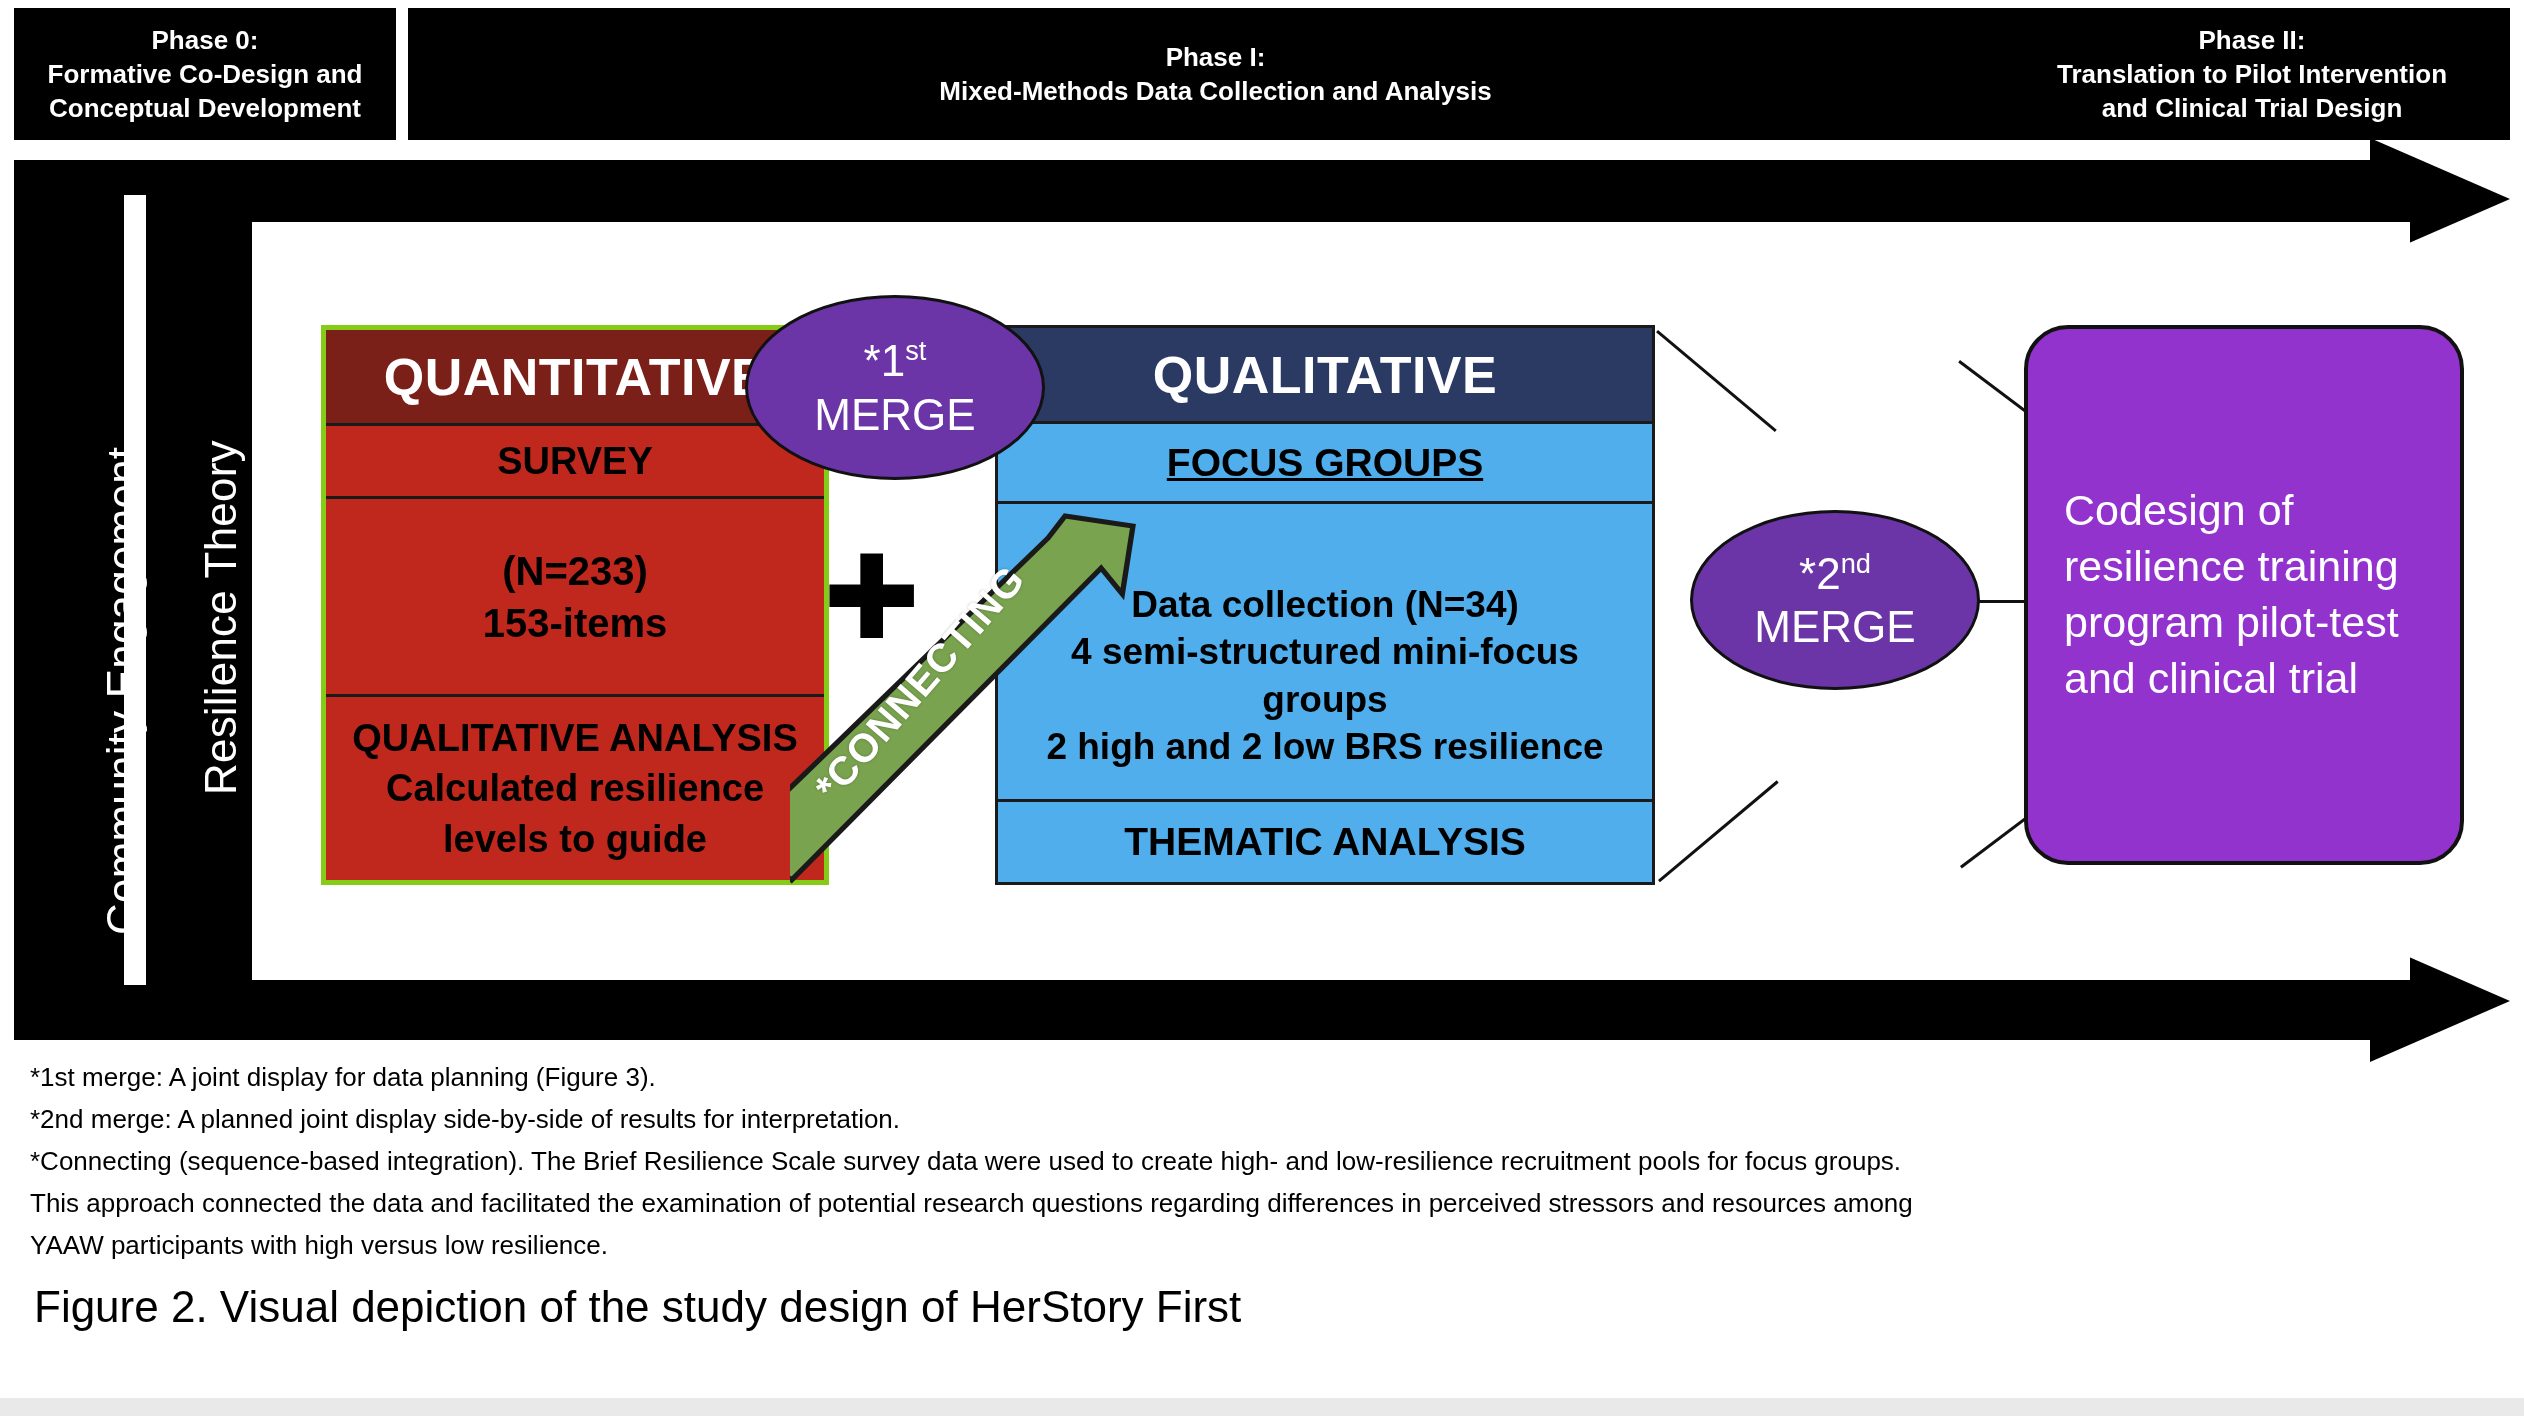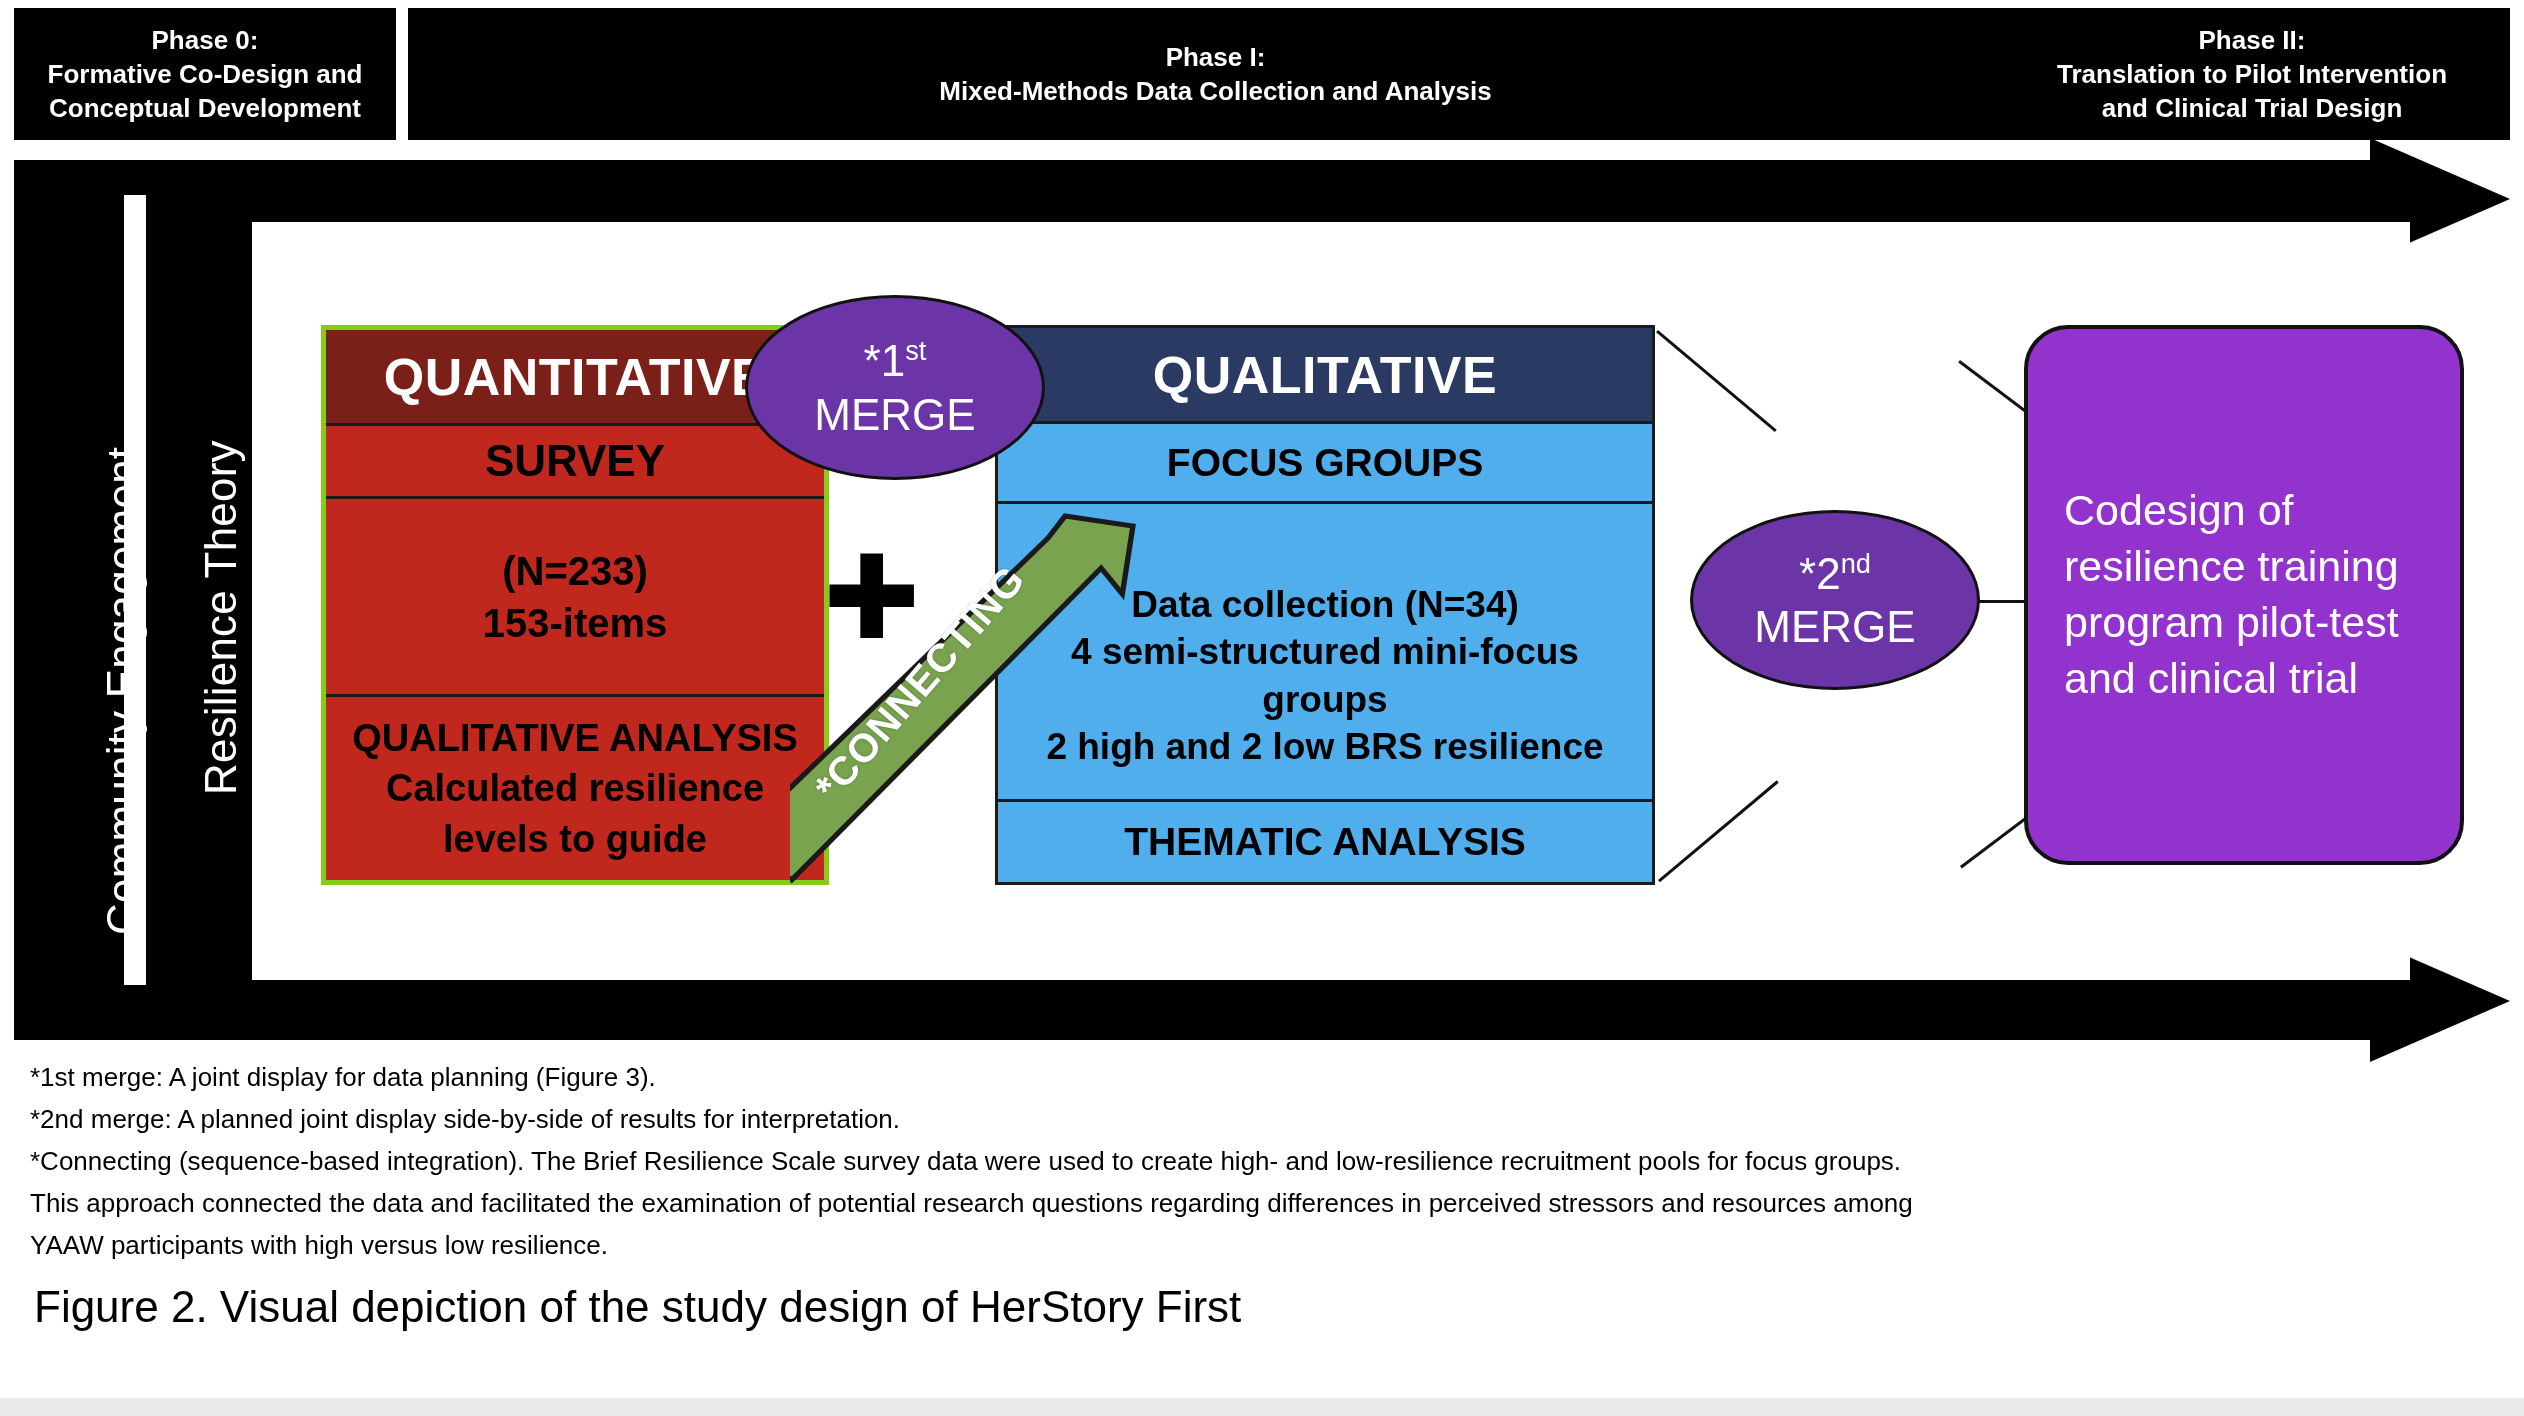--- a/index.html
+++ b/index.html
@@ -66,42 +66,42 @@
     background:#7B2018; color:#ffffff; font-weight:bold; font-size:52px;
     display:flex; align-items:center; justify-content:center;
     height:96px; border-bottom:3px solid #1a1a1a; letter-spacing:.5px;
   }
   .q-row {
     color:#000000; font-weight:bold; display:flex; flex-direction:column;
     align-items:center; justify-content:center; text-align:center;
     border-bottom:3px solid #1a1a1a; padding:4px 8px;
   }
   .q-row:last-child { border-bottom:none; }
-  #q-survey { height:73px; font-size:44px; }
+  #q-survey { height:73px; font-size:38px; }
   #q-n      { height:198px; font-size:40px; line-height:1.3; }
   #q-stats  { flex:1; font-size:38px; line-height:1.32; }
 
   
   #qual {
     position:absolute; left:995px; top:325px; width:660px; height:560px;
     border:3px solid #1a1a1a; background:#4FAEEB;
     display:flex; flex-direction:column;
   }
   .ql-head {
     background:#2B3A62; color:#ffffff; font-weight:bold; font-size:52px;
     display:flex; align-items:center; justify-content:center;
     height:96px; border-bottom:3px solid #1a1a1a; letter-spacing:.5px;
   }
   .ql-row {
     color:#000000; font-weight:bold; display:flex; flex-direction:column;
     align-items:center; justify-content:center; text-align:center;
     border-bottom:3px solid #1a1a1a; padding:4px 8px;
   }
   .ql-row:last-child { border-bottom:none; }
-  #ql-focus { height:80px; font-size:39px; }
+  #ql-focus { height:80px; font-size:39px;text-decoration:underline; }
   #ql-data  { height:250px; font-size:37px; line-height:1.28;margin-top:48px; }
   #ql-them  { flex:1; font-size:39px; }
 
   
   #plus {
     position:absolute; left:823px; top:540px;
     color:#000000; font-size:116px; font-weight:bold; line-height:1;
     font-family:"DejaVu Sans", sans-serif;
   }
 

